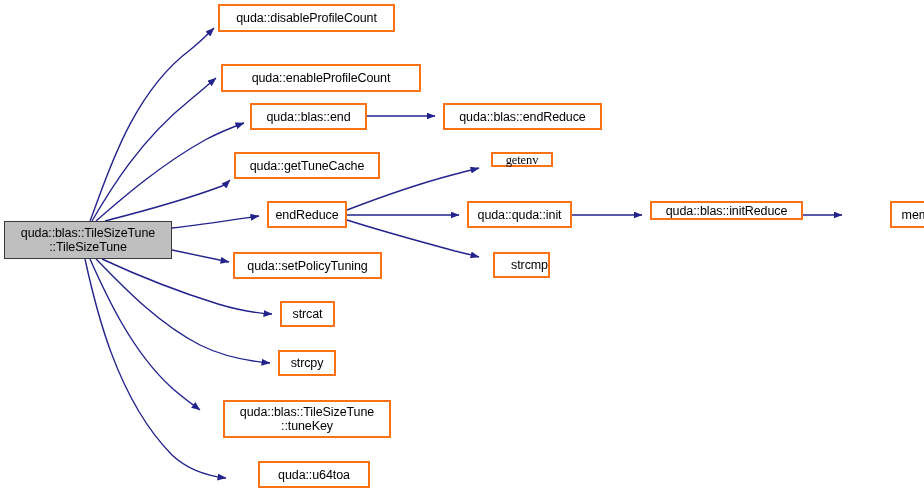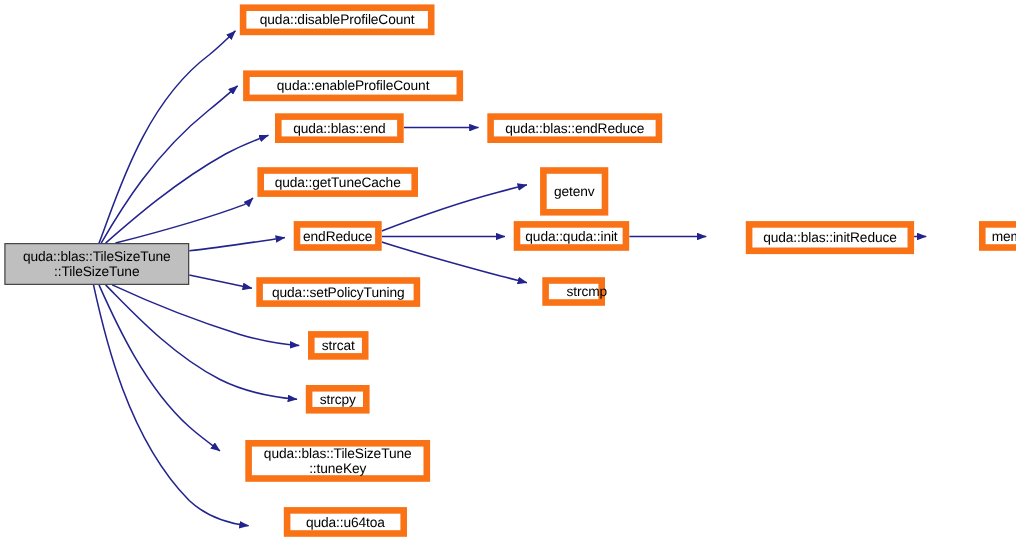--- a/index.html
+++ b/index.html
@@ -18,21 +18,21 @@
   #edges {
     position: absolute;
     left: 0;
     top: 0;
     width: 924px;
     height: 493px;
   }
   .node {
     position: absolute;
     box-sizing: border-box;
-    border: 6px solid #f97316;
+    border: 2px solid #f97316;
     background: #ffffff;
     color: #000000;
     font-size: 12.5px;
     line-height: 14px;
     display: flex;
     align-items: center;
     justify-content: center;
     text-align: center;
     white-space: pre-line;
     letter-spacing: -0.1px;
@@ -86,20 +86,20 @@
       <div class="node" style="left: 250px; top: 103px; width: 117px; height: 27px;"><span class="node-label">quda::blas::end</span></div>
       <div class="node" style="left: 234px; top: 152px; width: 146px; height: 27px;"><span class="node-label">quda::getTuneCache</span></div>
       <div class="node" style="left: 267px; top: 201px; width: 80px; height: 27px;"><span class="node-label">endReduce</span></div>
       <div class="node" style="left: 233px; top: 252px; width: 149px; height: 27px;"><span class="node-label">quda::setPolicyTuning</span></div>
       <div class="node" style="left: 280px; top: 301px; width: 55px; height: 26px;"><span class="node-label">strcat</span></div>
       <div class="node" style="left: 278px; top: 350px; width: 58px; height: 26px;"><span class="node-label">strcpy</span></div>
       <div class="node" style="left: 223px; top: 400px; width: 168px; height: 38px;"><span class="node-label">quda::blas::TileSizeTune
 ::tuneKey</span></div>
       <div class="node" style="left: 258px; top: 461px; width: 112px; height: 27px;"><span class="node-label">quda::u64toa</span></div>
       <div class="node" style="left: 443px; top: 103px; width: 159px; height: 27px;"><span class="node-label">quda::blas::endReduce</span></div>
-      <div class="node" style="left: 491px; top: 152px; width: 62px; height: 44px;"><span class="node-label">getenv</span></div>
+      <div class="node" style="left: 491px; top: 152px; width: 62px; height: 15px; font-family: Liberation Serif, serif;"><span class="node-label">getenv</span></div>
       <div class="node" style="left: 467px; top: 201px; width: 105px; height: 27px;"><span class="node-label">quda::quda::init</span></div>
       <div class="node" style="left: 493px; top: 252px; width: 57px; height: 26px; padding-left: 16px;"><span class="node-label">strcmp</span></div>
-      <div class="node" style="left: 650px; top: 201px; width: 153px; height: 30px; margin-left: 28px;"><span class="node-label">quda::blas::initReduce</span></div>
+      <div class="node" style="left: 650px; top: 201px; width: 153px; height: 19px;"><span class="node-label">quda::blas::initReduce</span></div>
       <div class="node" style="left: 850px; top: 201px; width: 67px; height: 27px; margin-left: 40px;"><span class="node-label">memset</span></div>
     </div>
 
 </div>
 
 </body></html>

